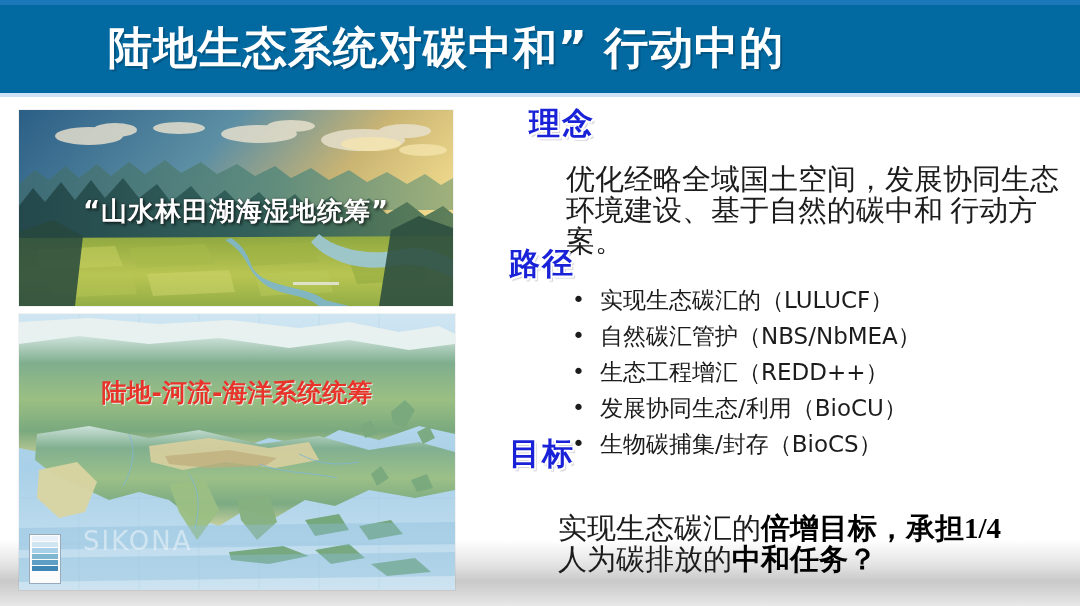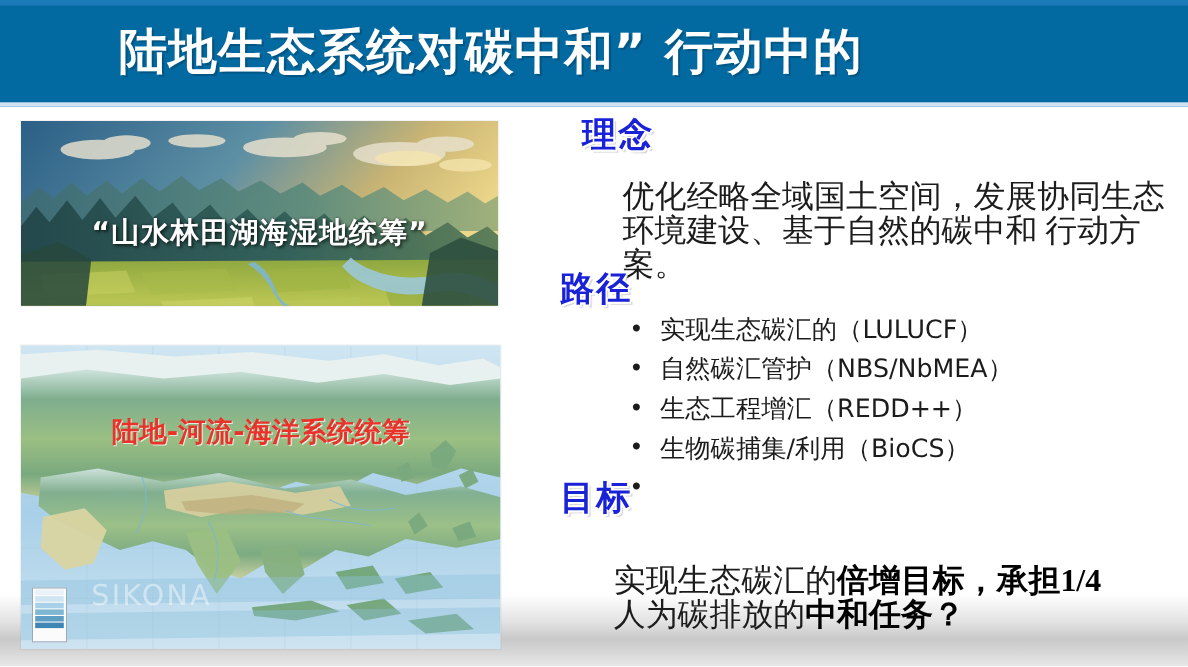--- a/index.html
+++ b/index.html
@@ -35,21 +35,21 @@
     position:absolute;left:108px;top:16px;width:900px;height:64px;
     display:flex;align-items:center;
     font-size:44px;font-weight:bold;letter-spacing:1px;
     white-space:nowrap;line-height:1;
   }
   .t-white{color:#ffffff;text-shadow:2px 2px 0 rgba(0,0,0,.18);}
   .t-yellow{color:#ffe713;text-shadow:2px 2px 0 rgba(0,0,0,.18);}
 
   
   .photo{
-    position:absolute;left:19px;top:110px;width:434px;height:168px;
+    position:absolute;left:19px;top:110px;width:434px;height:196px;
     z-index:2;overflow:hidden;
     box-shadow:0 0 0 1px rgba(0,0,0,.05);
   }
   .photo-canvas{position:absolute;inset:0;}
   .photo-cap{
     position:absolute;left:0;right:0;top:84px;text-align:center;
     color:#ffffff;font-size:26px;font-weight:bold;letter-spacing:1px;
     text-shadow:2px 2px 3px rgba(0,0,0,.55),0 0 2px rgba(0,0,0,.6);
     white-space:nowrap;z-index:4;
   }
@@ -302,24 +302,25 @@
       <div class="bullet-row">
         <span class="bullet-dot">•</span>
         <span>自然碳汇管护（NBS/NbMEA）</span>
       </div>
       <div class="bullet-row">
         <span class="bullet-dot">•</span>
         <span>生态工程增汇（REDD++）</span>
       </div>
       <div class="bullet-row">
         <span class="bullet-dot">•</span>
-        <span>生物碳捕集/利用（BioCS）</span>
-      </div>
-      <div class="bullet-row">
-        <span class="bullet-dot">•</span>
+        <span>发展协同生态/利用（BioCU）</span>
+      </div>
+      <div class="bullet-row">
+        <span class="bullet-dot">•</span>
+        <span>生物碳捕集/封存（BioCS）</span>
       </div>
     </div>
 
     <div class="sec-head" id="head-mubiao">目标</div>
     <div class="body-para" id="para-mubiao"><br><span>实现生态碳汇的</span><span class="red">倍增目标，承担1/4</span><br><span>人为碳排放的</span><span class="red q">中和任务？</span></div>
 
   </div>
 </div>
 
 </body></html>

